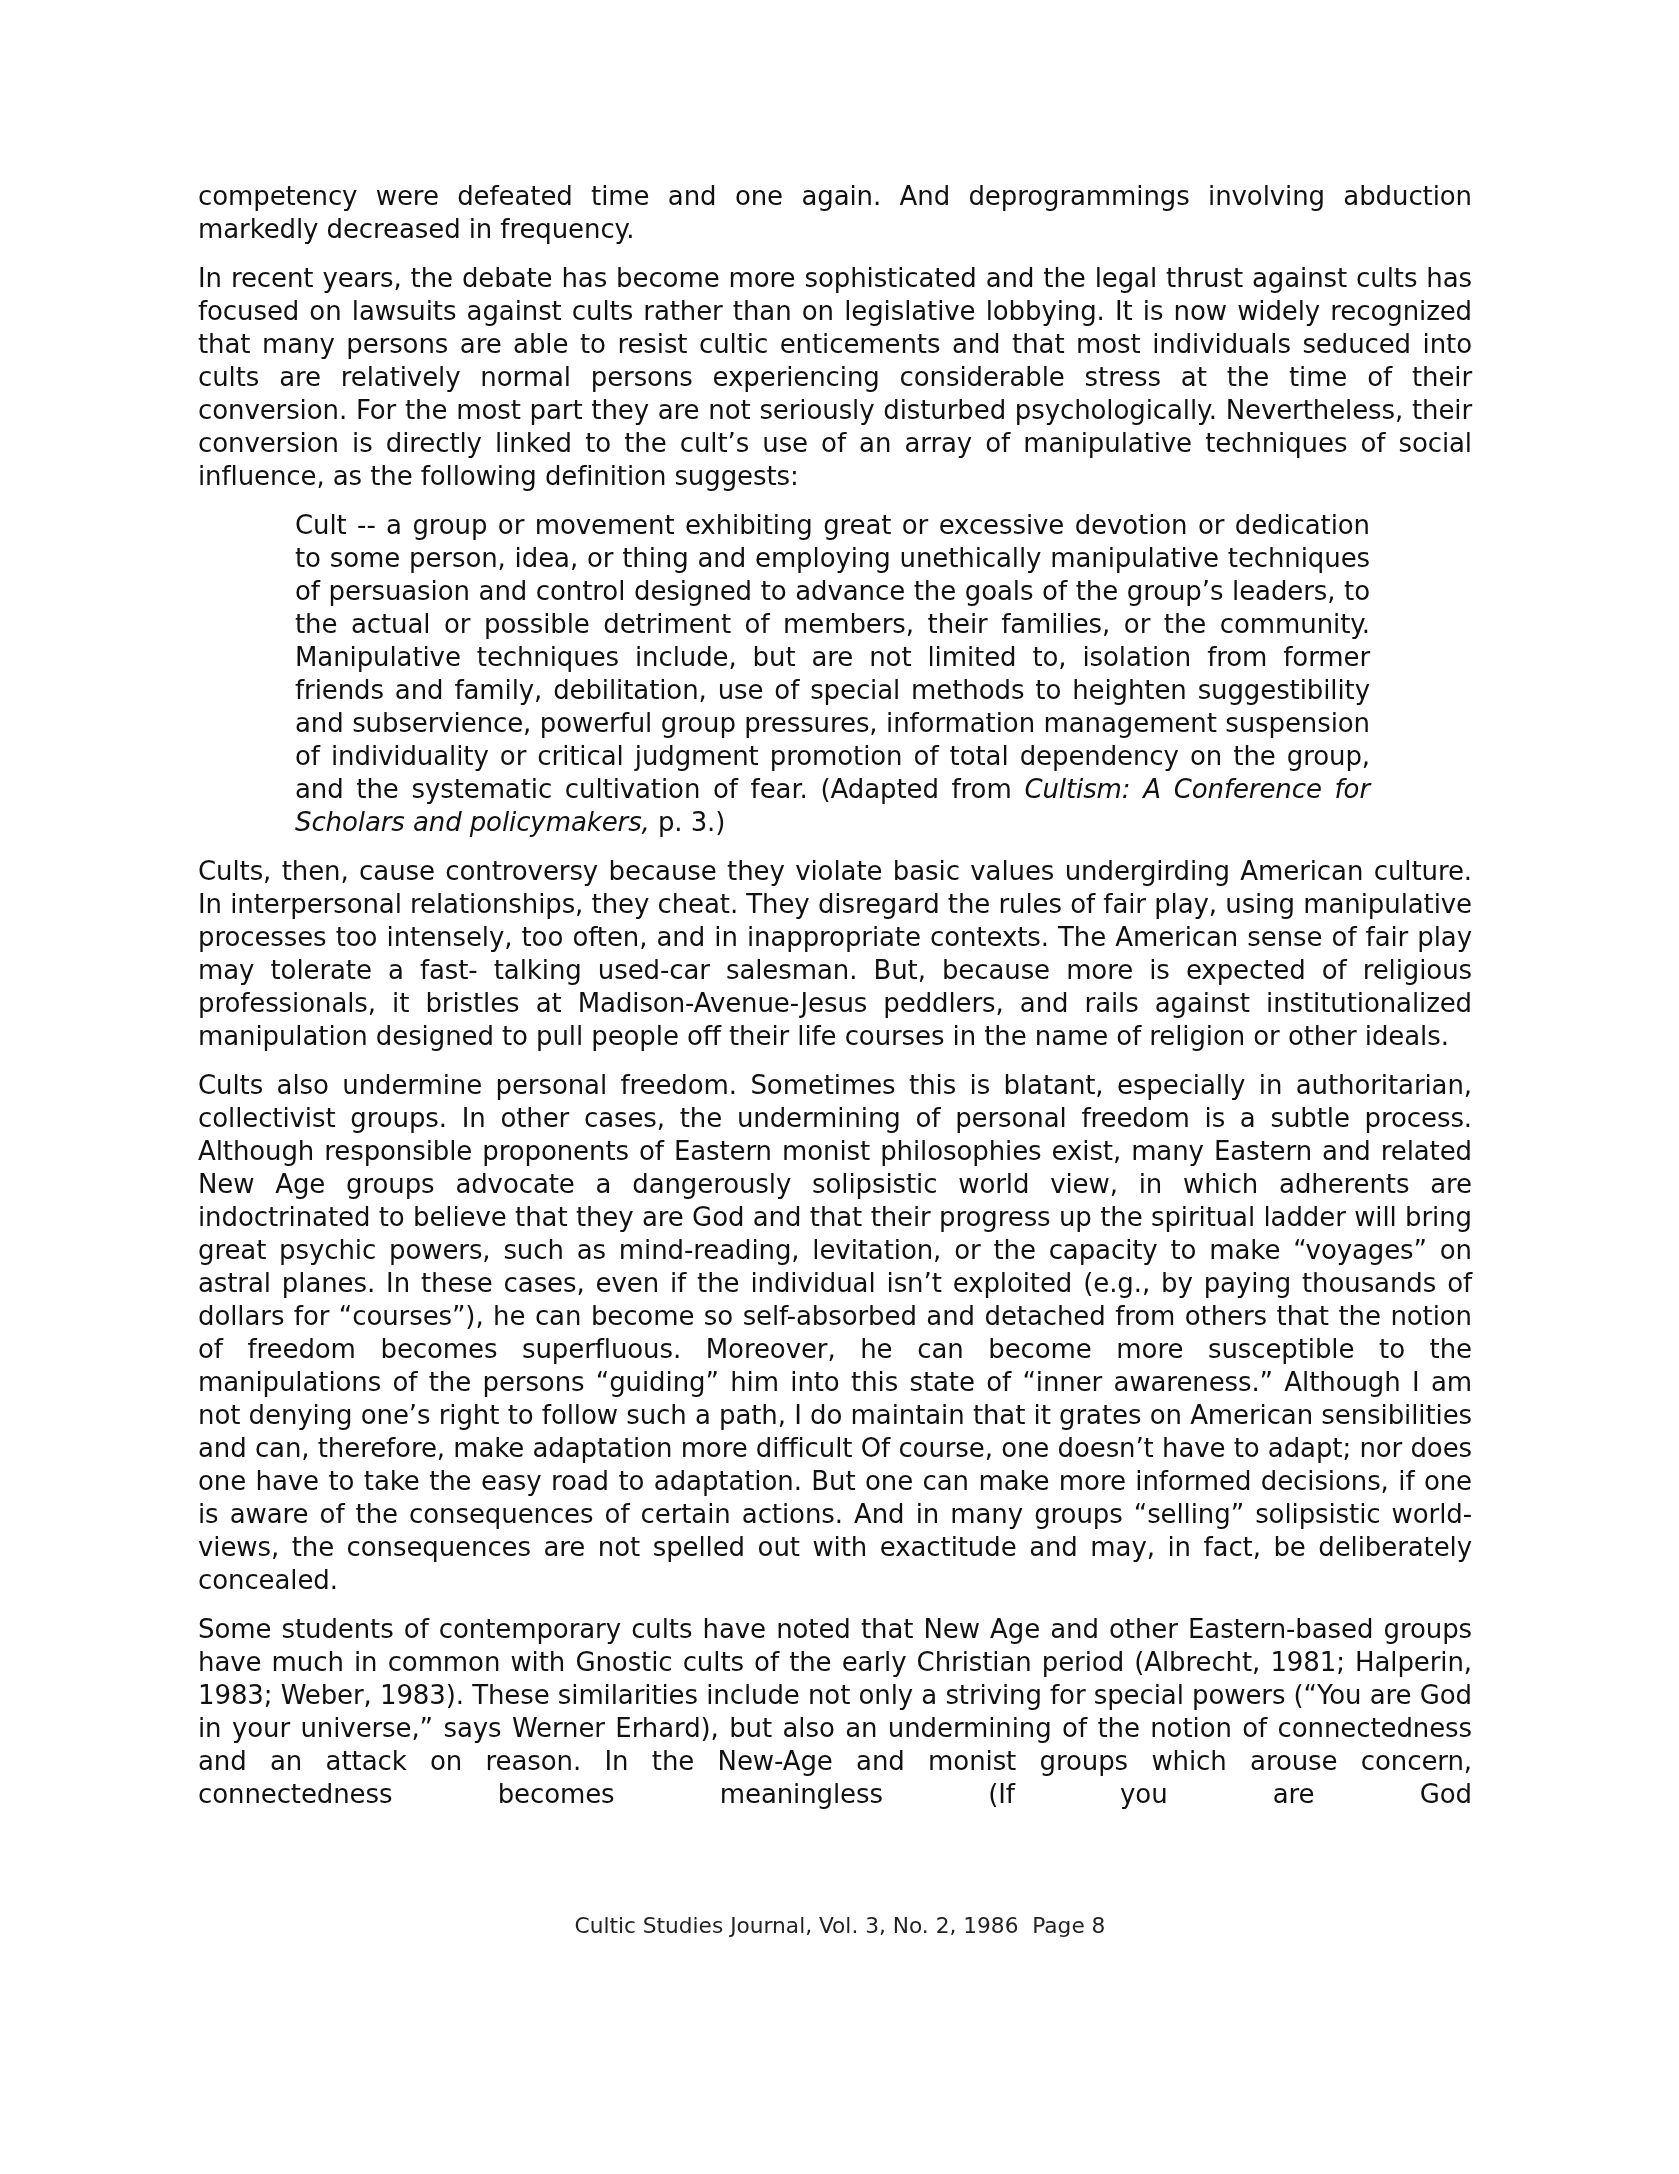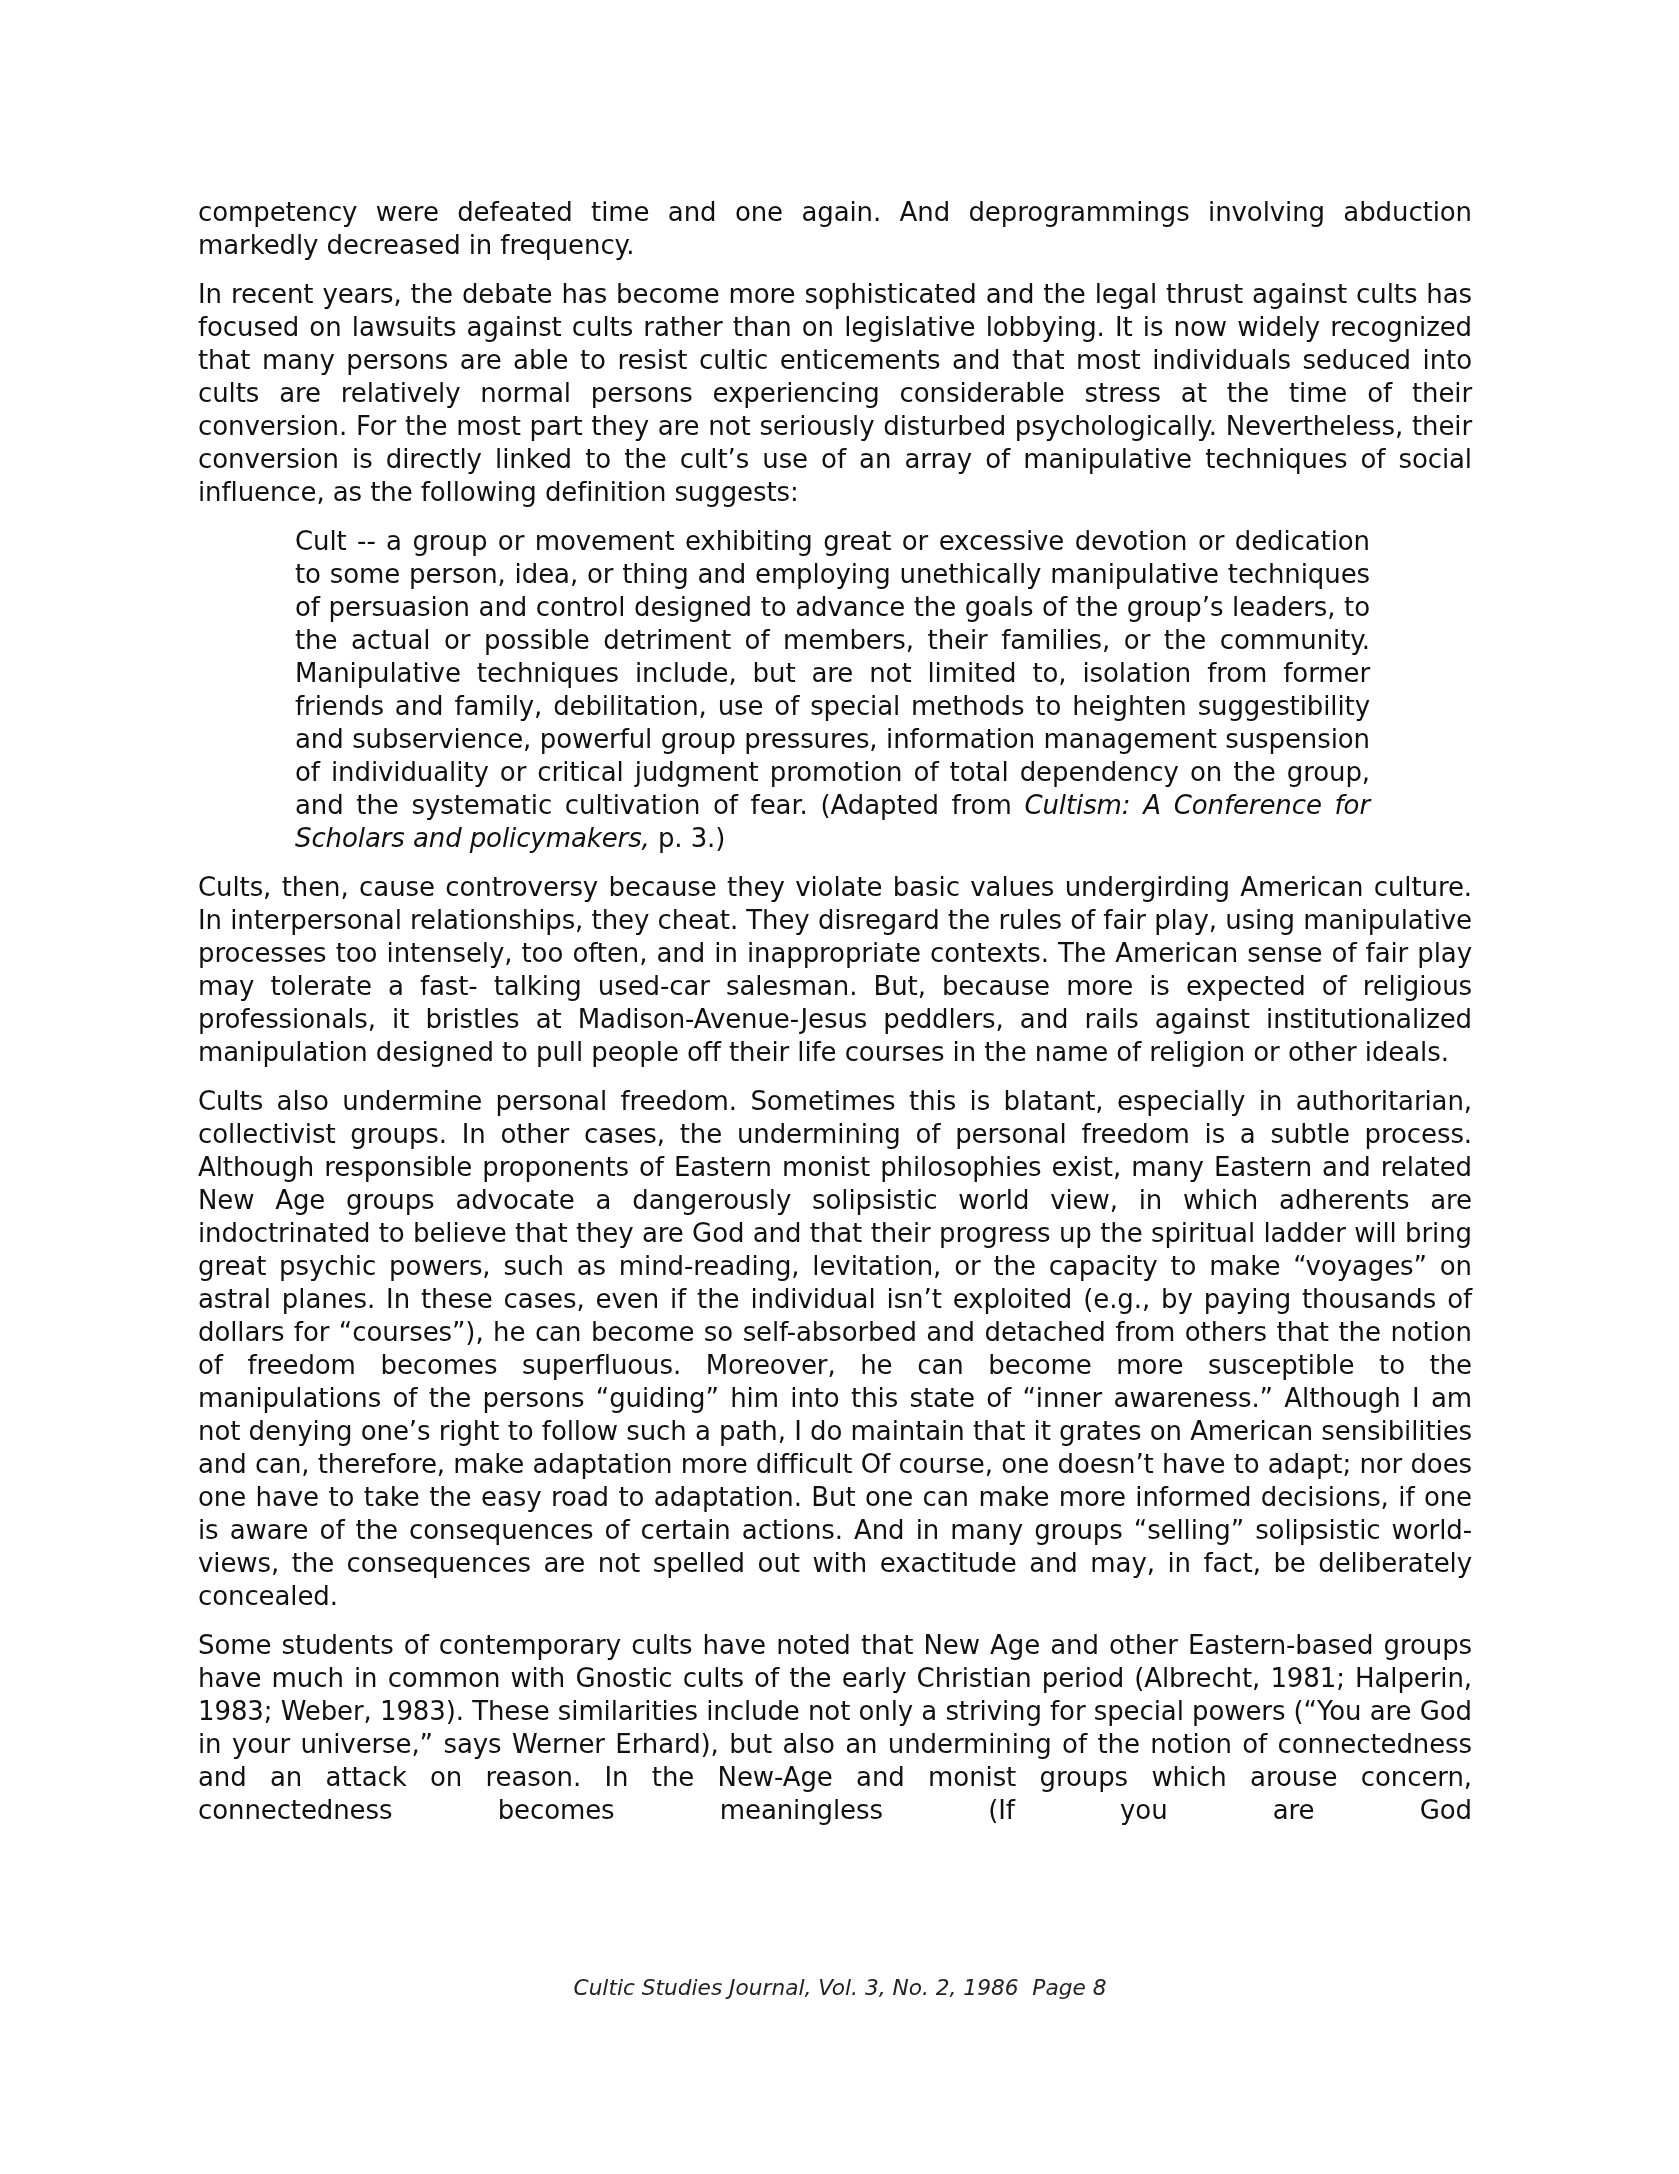--- a/index.html
+++ b/index.html
@@ -1,24 +1,24 @@
 <!DOCTYPE html>
 <html style="font-size:15px"><head>
 <meta charset="utf-8">
 <style>
   html, body { margin: 0; padding: 0; background: #ffffff; }
   body { width: 1680px; height: 2174px; position: relative; overflow: hidden;
          font-family: "DejaVu Sans", sans-serif; color: #111111; }
-  .page { position: absolute; left: 198px; top: 196px; width: 1274px; }
+  .page { position: absolute; left: 198px; top: 180px; width: 1274px; }
   p { margin: 0 0 16px 0; font-size: 26px; line-height: 33px; text-align: justify; letter-spacing: -0.1px; }
   .quote { margin: 0 11px 16px 97px; width: 1075px; }
   .quote p { margin: 0; }
   em { font-style: italic; }
-  .footer { position: absolute; left: 0; width: 1680px; top: 1975px; text-align: center;
-            font-size: 21.7px; font-style: italic; color: #222; }
+  .footer { position: absolute; left: 0; width: 1680px; top: 1913px; text-align: center;
+            font-size: 21.7px; color: #222; }
 </style>
 </head>
 <body>
 
 <div class="page">
   <p>competency were defeated time and one again. And deprogrammings involving abduction markedly decreased in frequency.</p>
   <p>In recent years, the debate has become more sophisticated and the legal thrust against cults has focused on lawsuits against cults rather than on legislative lobbying. It is now widely recognized that many persons are able to resist cultic enticements and that most individuals seduced into cults are relatively normal persons experiencing considerable stress at the time of their conversion. For the most part they are not seriously disturbed psychologically. Nevertheless, their conversion is directly linked to the cult’s use of an array of manipulative techniques of social influence, as the following definition suggests:</p>
   <div class="quote">
     <p><span>Cult -- a group or movement exhibiting great or excessive devotion or dedication to some person, idea, or thing and employing unethically manipulative techniques of persuasion and control designed to advance the goals of the group’s leaders, to the actual or possible detriment of members, their families, or the community. Manipulative techniques include, but are not limited to, isolation from former friends and family, debilitation, use of special methods to heighten suggestibility and subservience, powerful group pressures, information management suspension of individuality or critical judgment promotion of total dependency on the group, and the systematic cultivation of fear. (Adapted from </span><em>Cultism: A Conference for Scholars and policymakers,</em><span> p. 3.)</span></p>
   </div>

